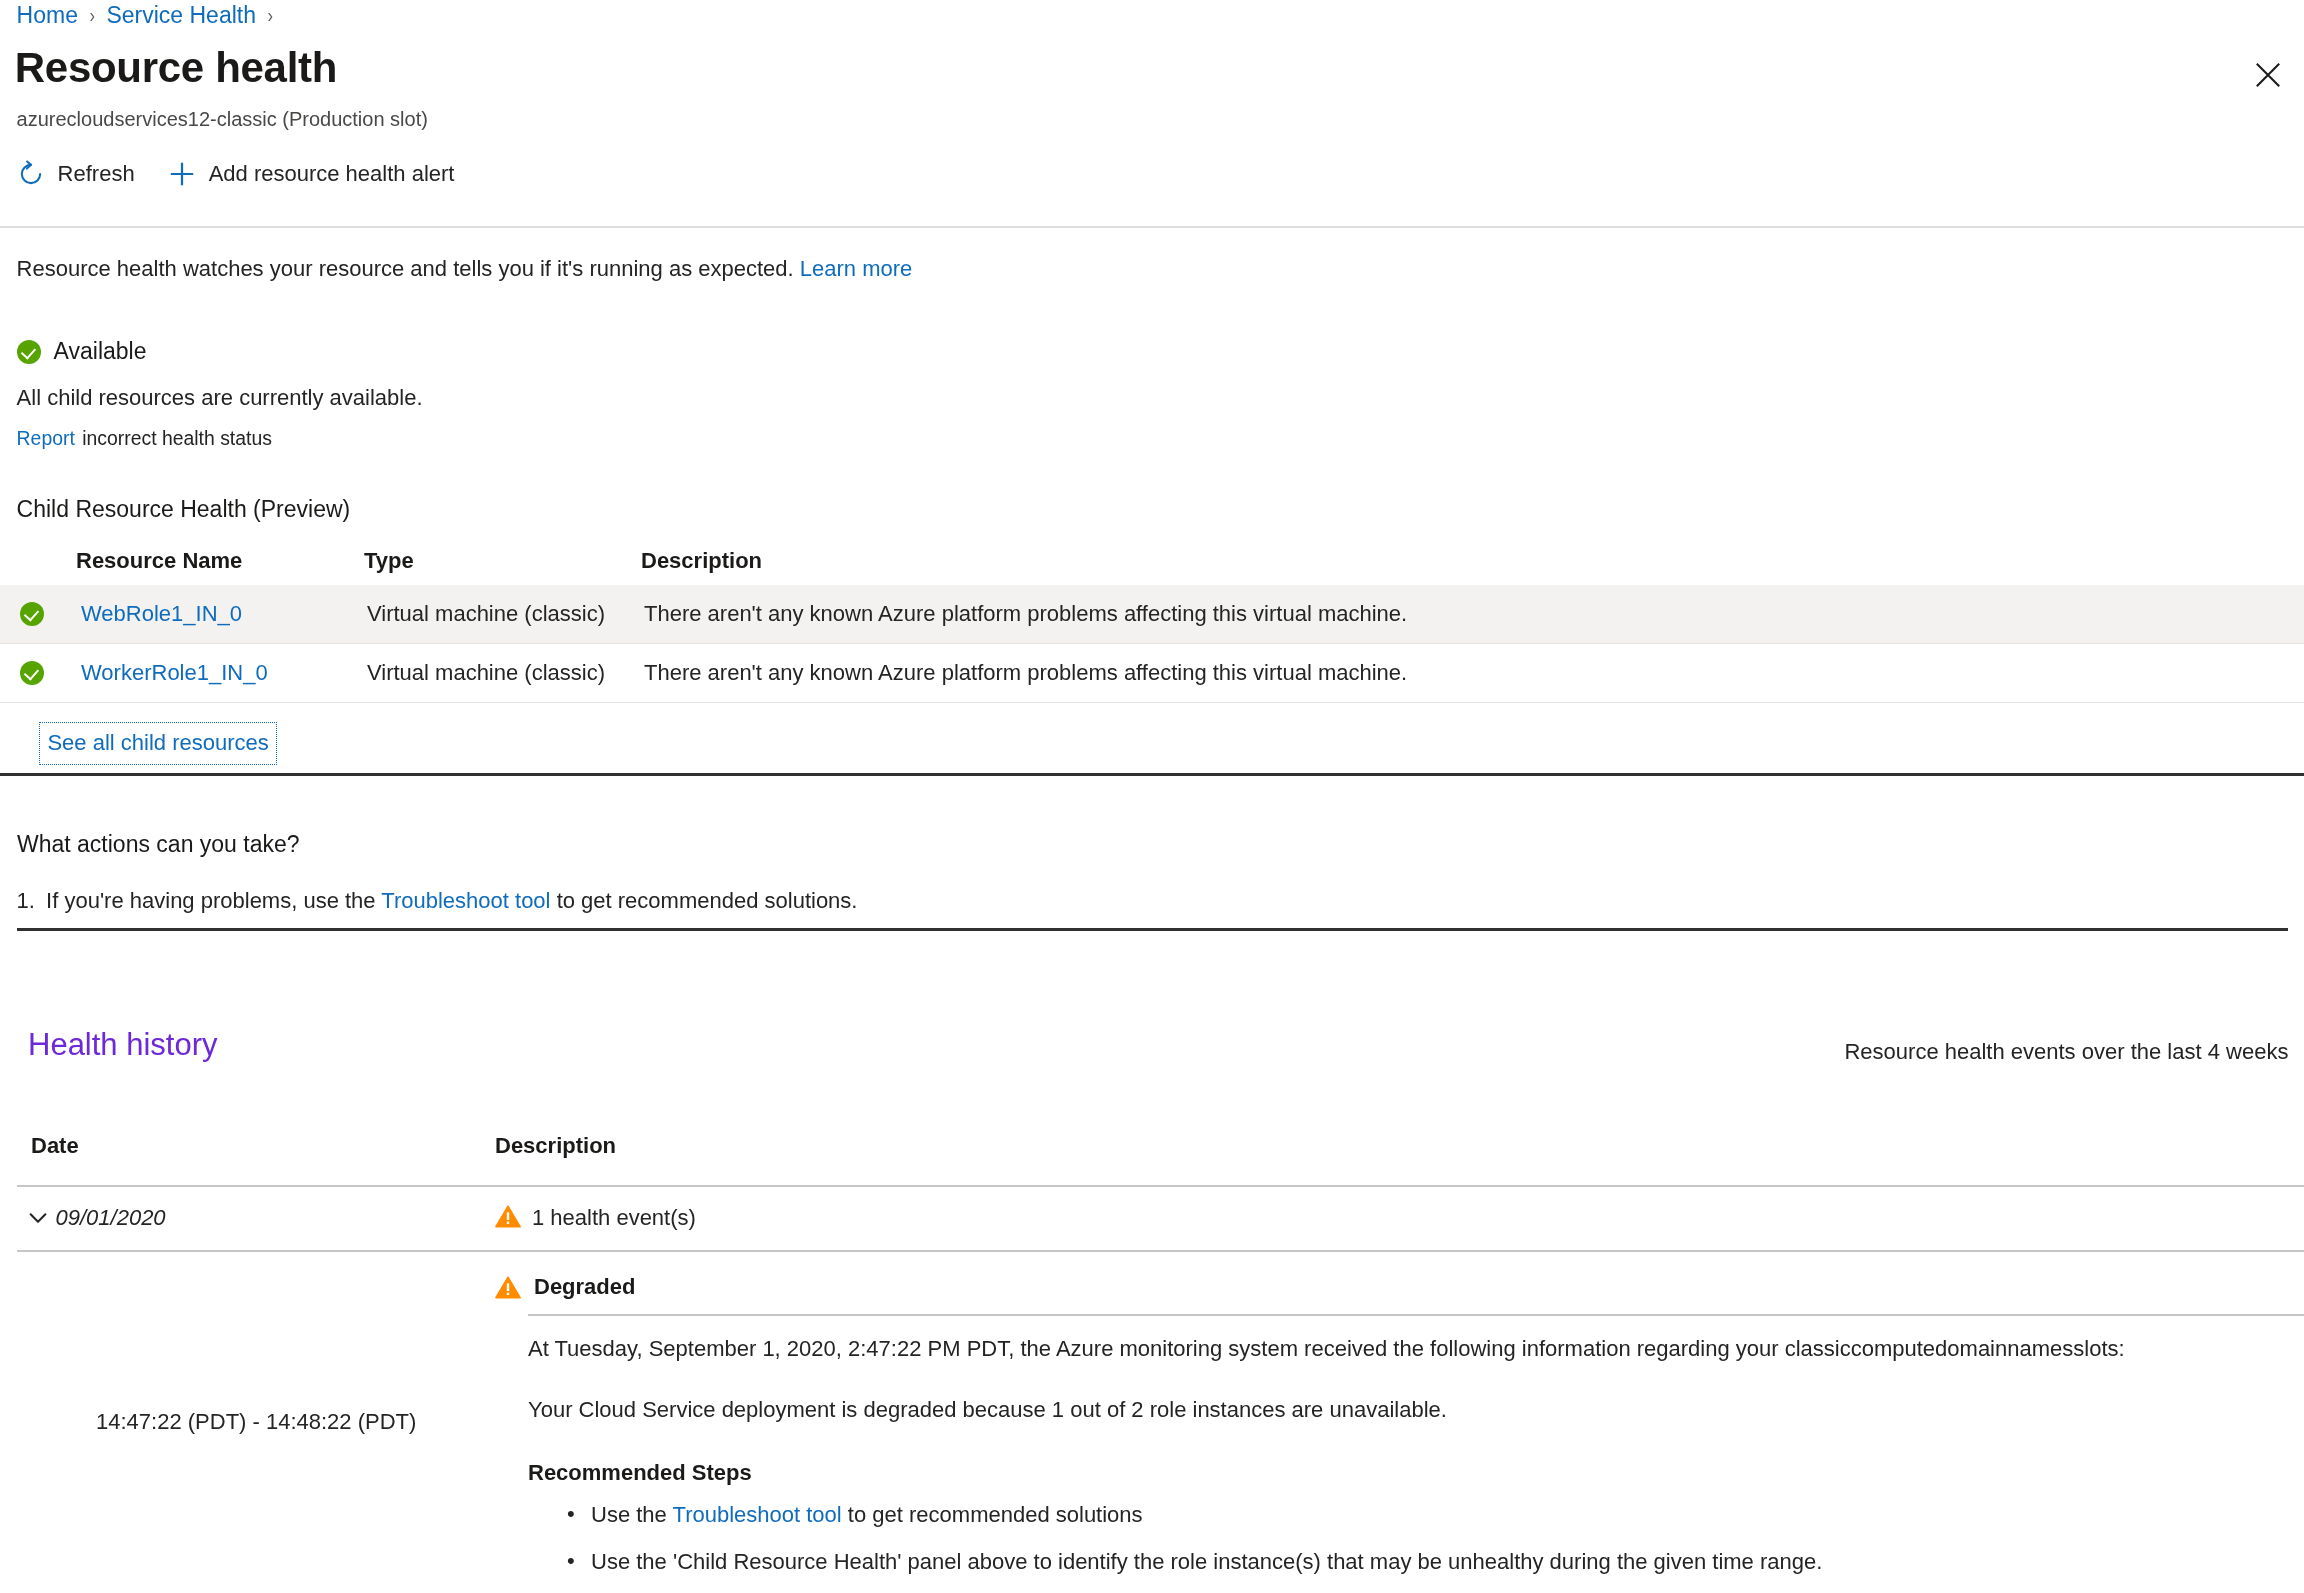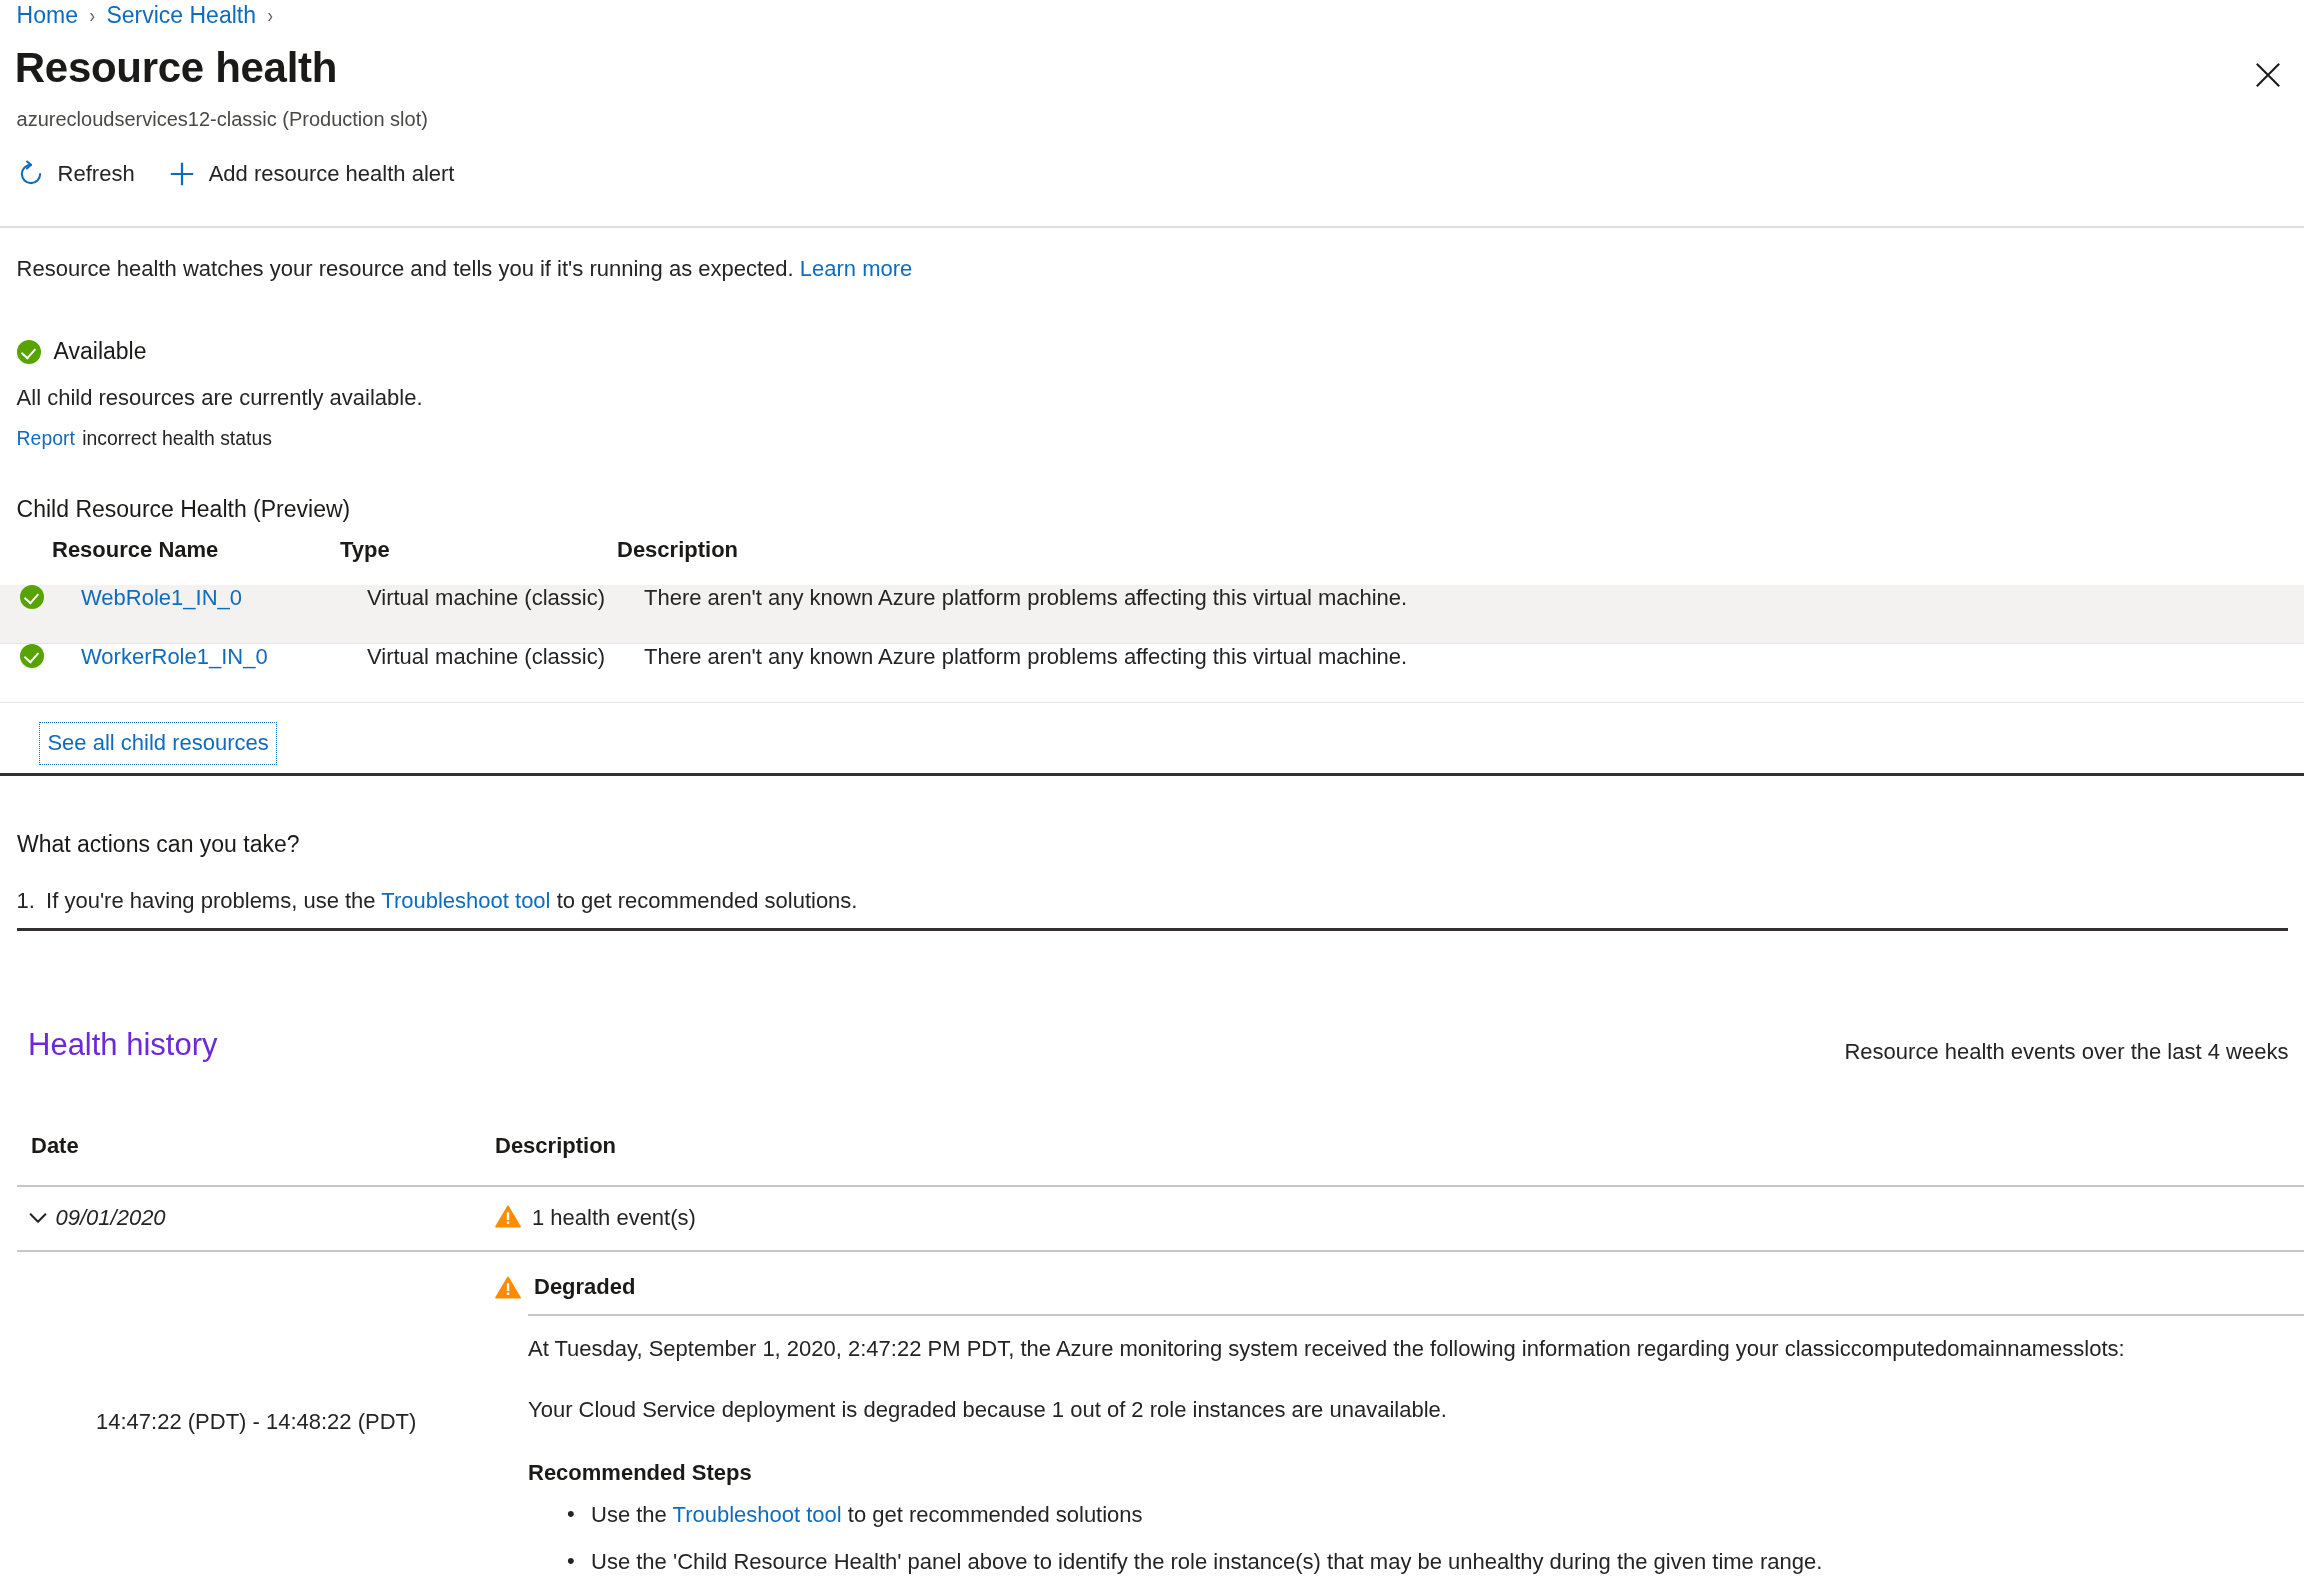--- a/index.html
+++ b/index.html
@@ -101,26 +101,26 @@
 
   
   .crh-title {
     position: absolute; left: 16.6px; top: 494px;
     font-size: 23px; line-height: 31px; color: #1b1a19;
   }
   .crh-table {
     position: absolute; left: 0px; top: 537px; width: 2305px;
   }
   .crh-head {
-    display: flex; 
-    height: 48px; padding-left: 52px;
+    display: flex; align-items: center;
+    height: 48px; padding-left: 76px;
     font-size: 22px; font-weight: 600; color: #1b1a19;
   }
   .crh-row {
-    display: flex; align-items: flex-start;
+    display: flex; align-items: center;
     height: 59px; padding-left: 20px;
     border-bottom: 1.8px solid #e6e4e2;
     font-size: 22px; color: #242424;
   }
   .crh-row.alt { background: #f3f2f1; }
   .col-icon { width: 61px; flex: none; display: flex; align-items: center; }
   .col-name { width: 286px; flex: none; }
   .col-name.h { width: 286px; }
   .col-type { width: 277px; flex: none; }
   .col-desc { flex: 1; }

